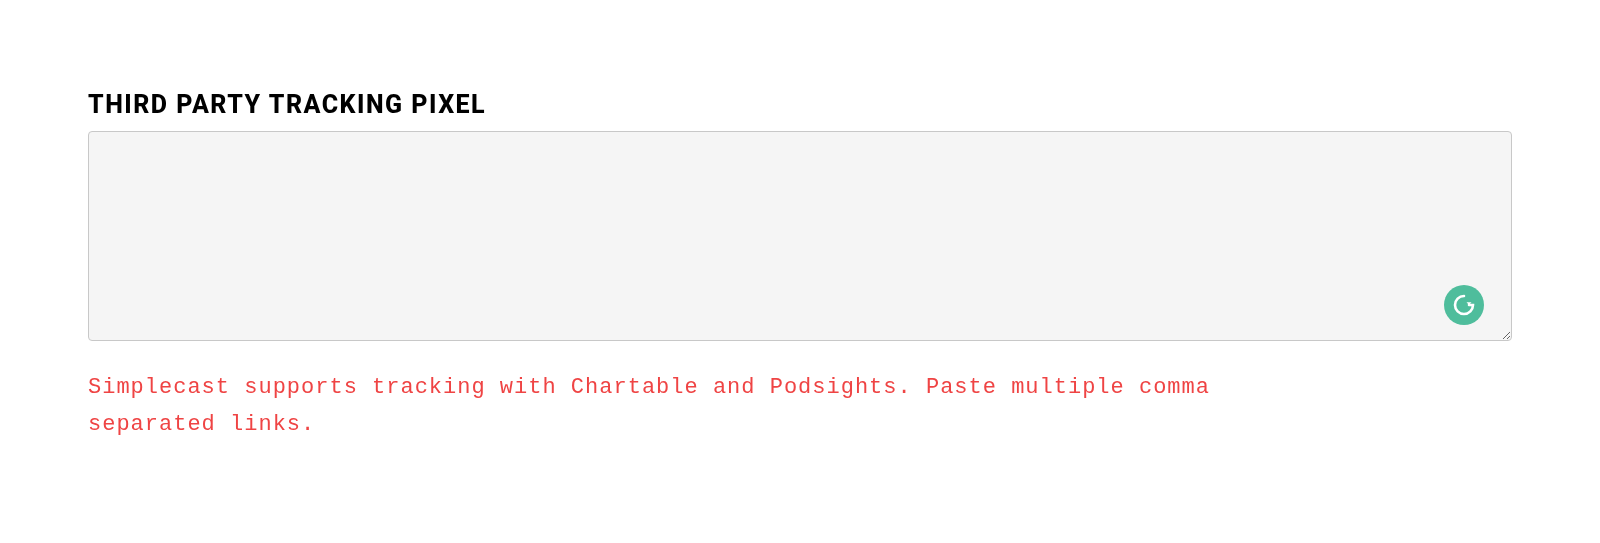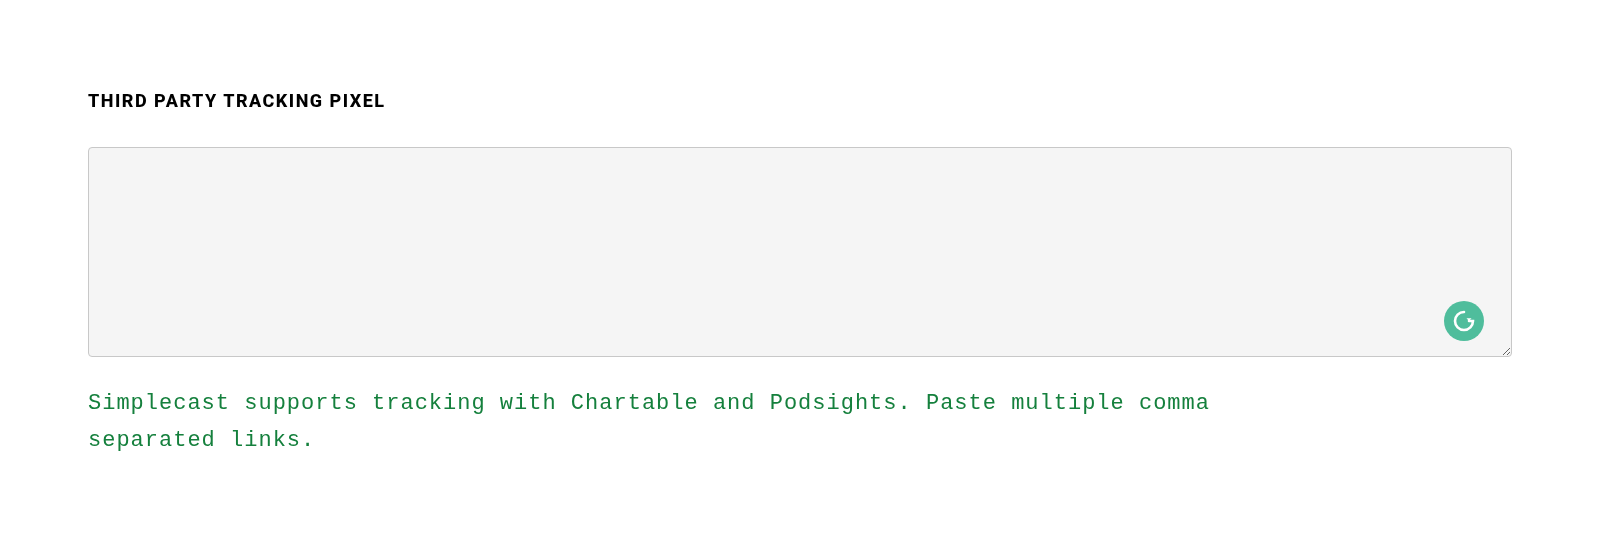--- a/index.html
+++ b/index.html
@@ -8,26 +8,26 @@
       padding: 0;
     }
     body {
       background: #ffffff;
       font-family: -apple-system, BlinkMacSystemFont, "Segoe UI", Roboto, Helvetica, Arial, sans-serif;
       width: 1600px;
       height: 543px;
       padding: 90px 88px 0 88px;
     }
     .field-label {
-      font-size: 18px;
+      font-size: 25px;
       font-weight: 800;
       letter-spacing: 1.5px;
       text-transform: uppercase;
       color: #000000;
-      margin-bottom: 36px;
+      margin-bottom: 12px;
     }
     .textarea-wrapper {
       position: relative;
       width: 100%;
     }
     .tracking-textarea {
       width: 100%;
       height: 210px;
       border: 1px solid #c8c8c8;
       border-radius: 4px;
@@ -51,21 +51,21 @@
       align-items: center;
       justify-content: center;
     }
     .grammarly-badge svg {
       width: 24px;
       height: 24px;
     }
     .help-text {
       font-family: "Courier New", Courier, monospace;
       font-size: 22px;
-      color: #15803d;
+      color: #ef4444;
       margin-top: 24px;
       line-height: 1.7;
       letter-spacing: 1px;
       max-width: 1130px;
     }
   </style>
 </head>
 <body>
 
 <div class="field-group">

